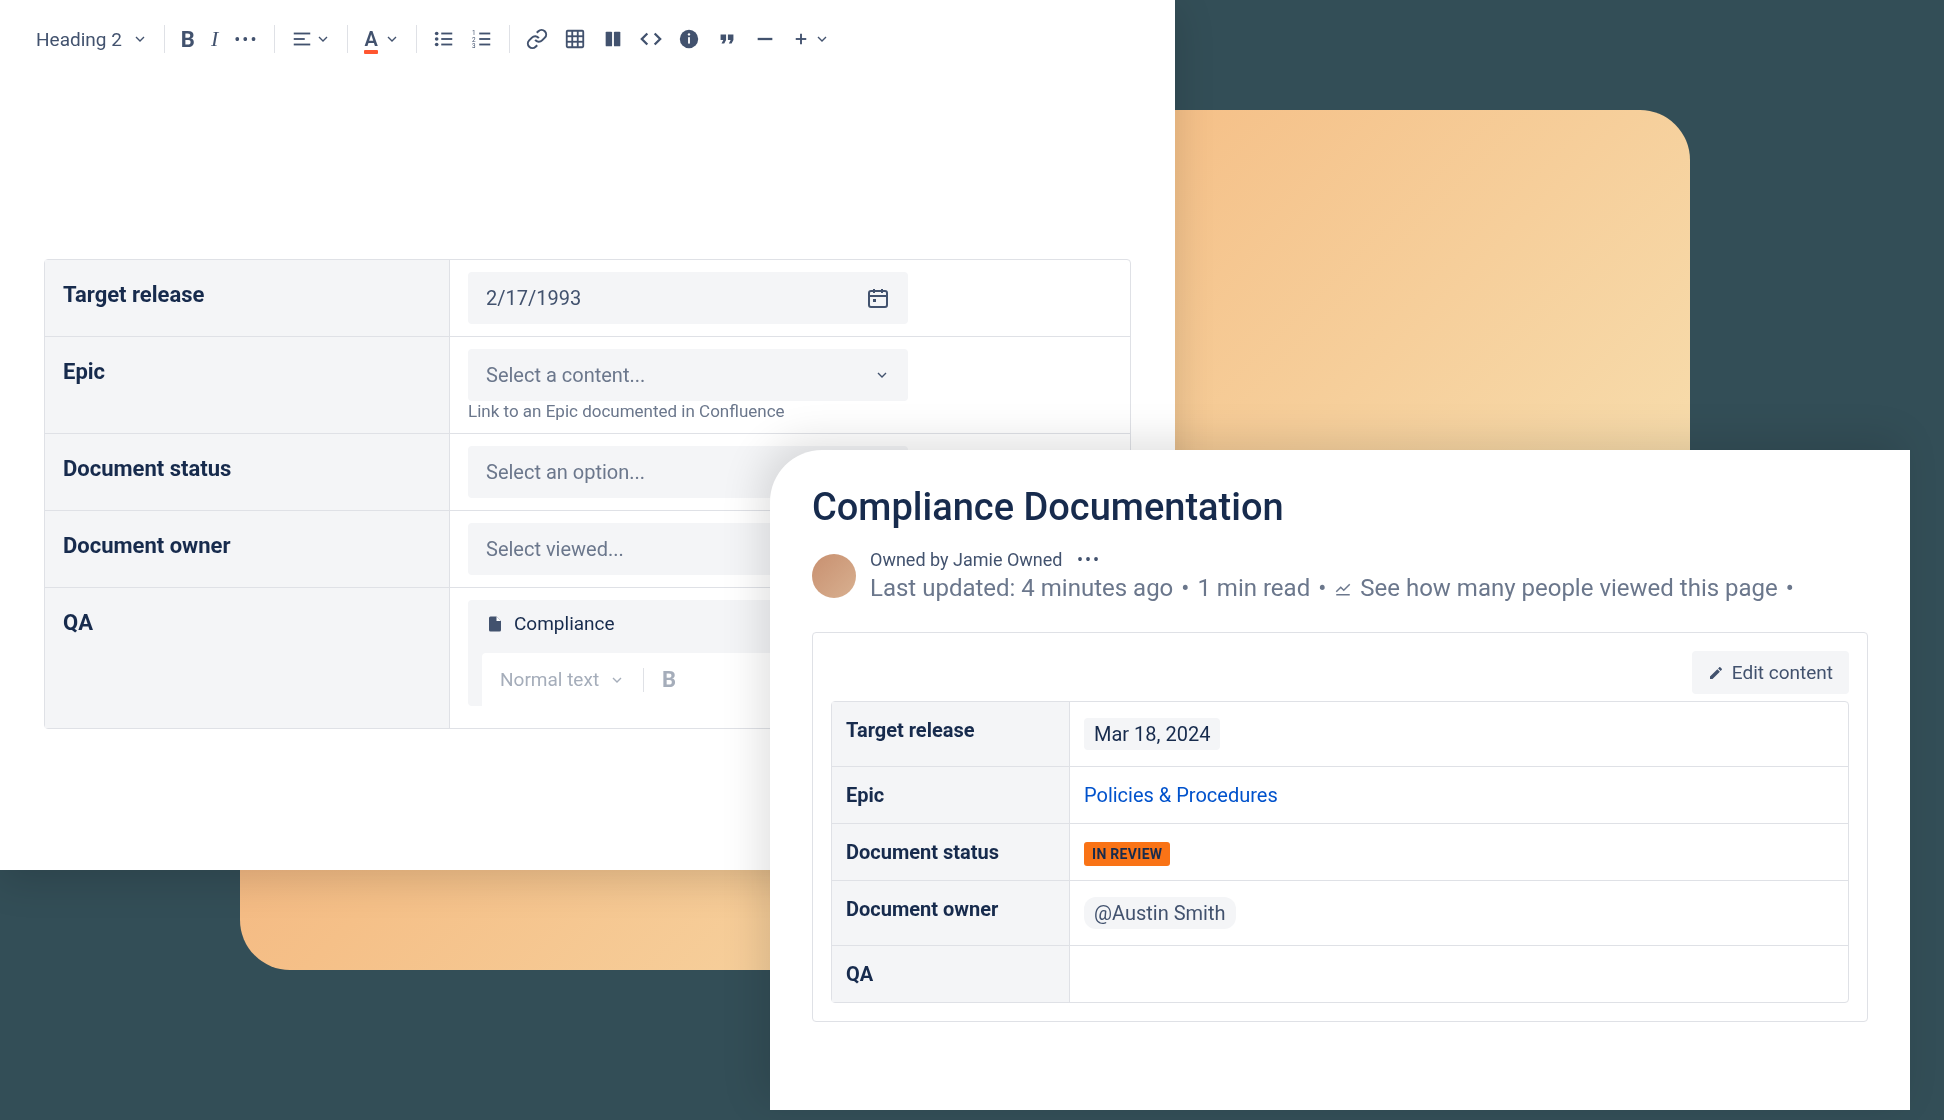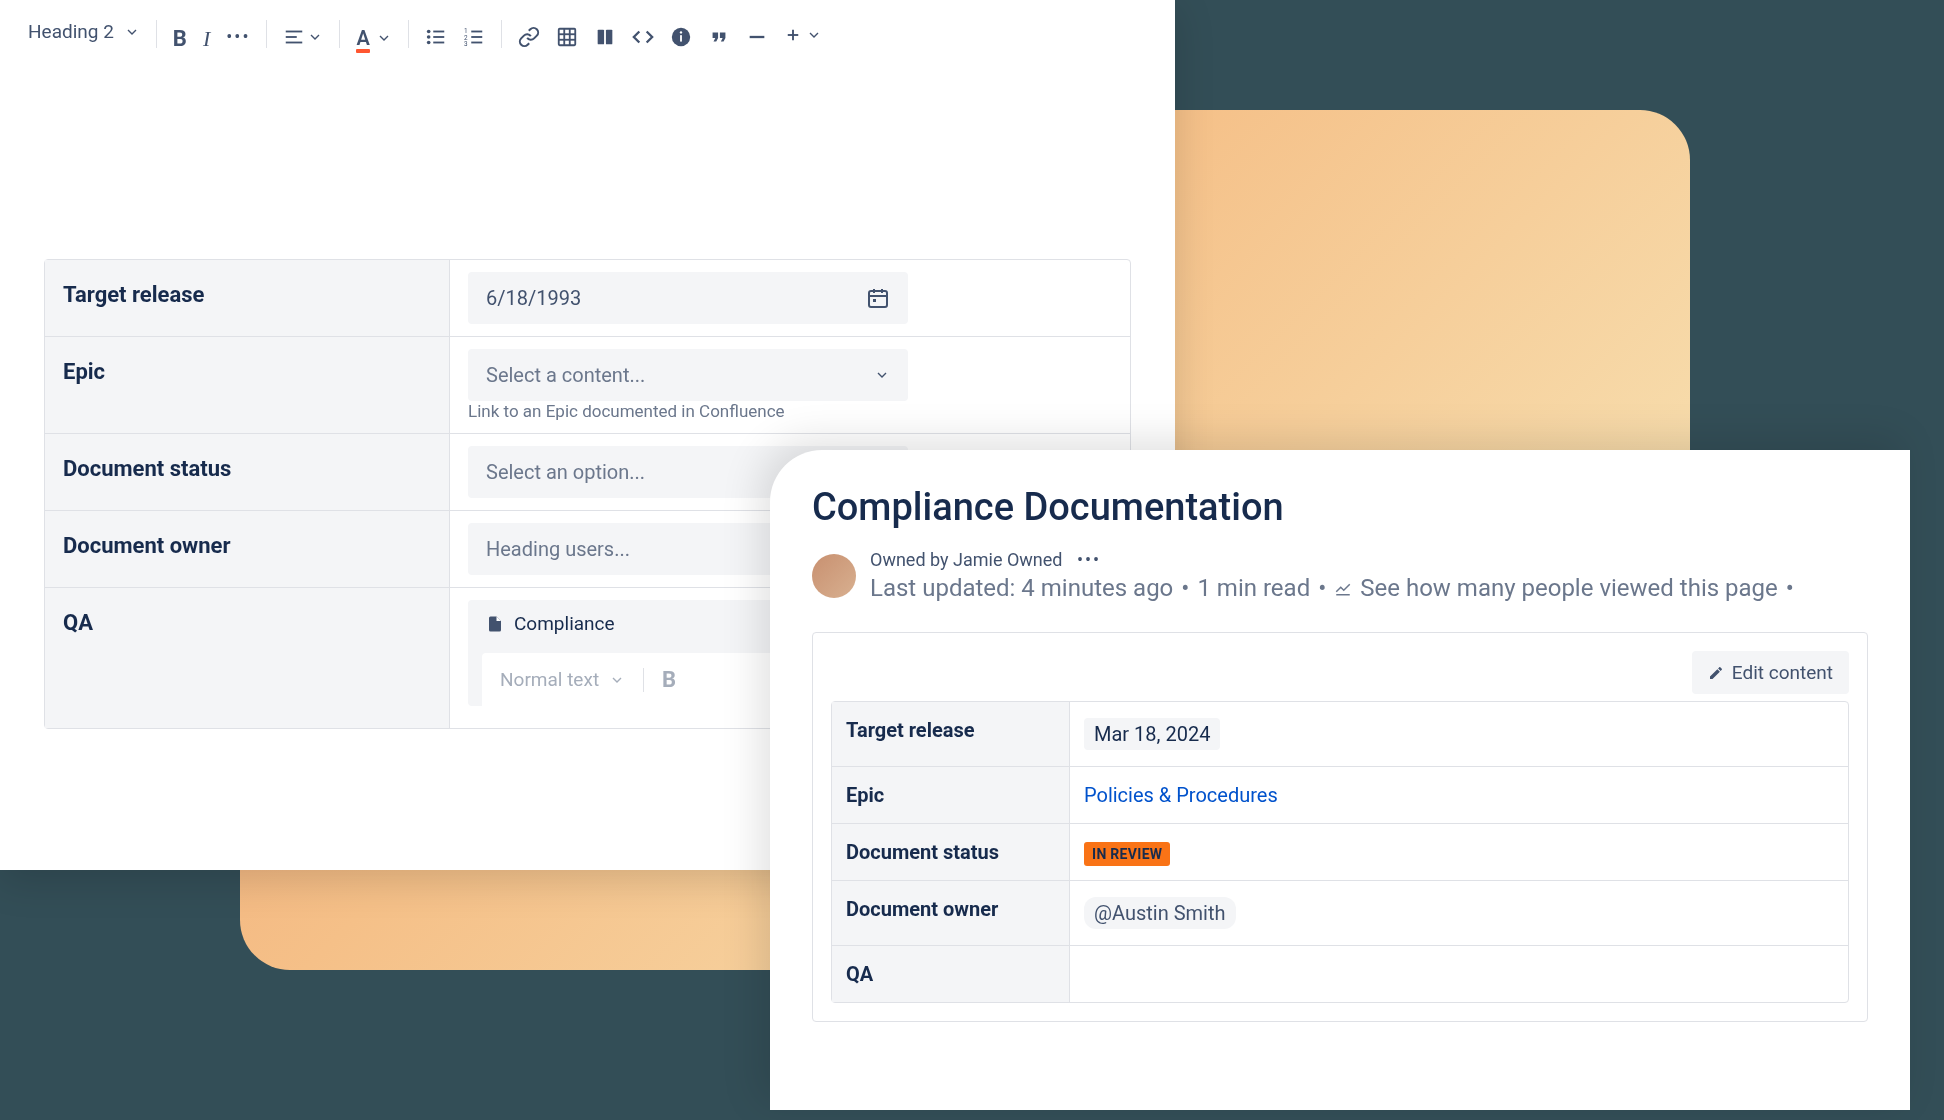--- a/index.html
+++ b/index.html
@@ -30,22 +30,22 @@
       left: 0;
       width: 1175px;
       height: 870px;
       background: white;
       border-radius: 0 0 52px 0;
       box-shadow: 0 10px 40px rgba(0,0,0,0.15);
       overflow: hidden;
     }
     .toolbar {
       display: flex;
-      align-items: flex-start;
-      padding: 20px 28px;
+      align-items: center;
+      padding: 20px 36px;
       gap: 0;
       border-bottom: 1px solid transparent;
     }
     .tb-item {
       display: flex;
       align-items: center;
       justify-content: center;
       color: #42526E;
       padding: 6px 8px;
       border-radius: 4px;
@@ -370,21 +370,21 @@
           <polyline points="6 9 12 15 18 9"></polyline>
         </svg>
     </div>
   </div>
 
   <div class="form-table">
     <div class="form-row">
       <div class="form-label">Target release</div>
       <div class="form-value">
         <div class="input-box">
-          <span>6/18/1993</span>
+          <span>2/17/1993</span>
           <svg width="24" height="24" viewBox="0 0 24 24" fill="#42526E">
               <rect x="3" y="5" width="18" height="16" rx="2" fill="none" stroke="#42526E" stroke-width="2"></rect>
               <line x1="3" y1="10" x2="21" y2="10" stroke="#42526E" stroke-width="2"></line>
               <line x1="8" y1="3" x2="8" y2="7" stroke="#42526E" stroke-width="2"></line>
               <line x1="16" y1="3" x2="16" y2="7" stroke="#42526E" stroke-width="2"></line>
               <rect x="7" y="13" width="3" height="3"></rect>
             </svg>
         </div>
       </div>
     </div>
@@ -405,21 +405,21 @@
       <div class="form-value">
         <div class="input-box">
           <span style="color:#6B778C;">Select an option...</span>
         </div>
       </div>
     </div>
     <div class="form-row">
       <div class="form-label">Document owner</div>
       <div class="form-value">
         <div class="input-box">
-          <span style="color:#6B778C;">Heading users...</span>
+          <span style="color:#6B778C;">Select viewed...</span>
         </div>
       </div>
     </div>
     <div class="form-row">
       <div class="form-label" style="height:140px;">QA</div>
       <div class="form-value">
         <div class="paragraph-box">
           <div class="para-header">
             <svg width="18" height="18" viewBox="0 0 24 24" fill="#42526E">
                 <path d="M14 2H6a2 2 0 0 0-2 2v16a2 2 0 0 0 2 2h12a2 2 0 0 0 2-2V8z"></path>

